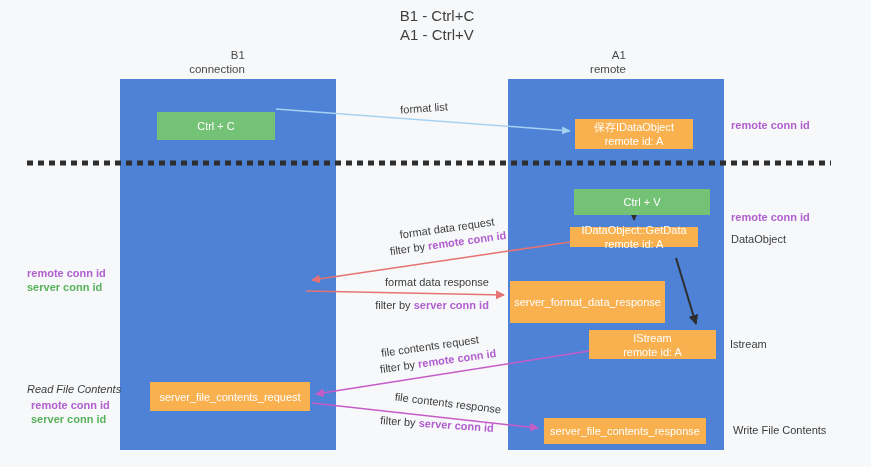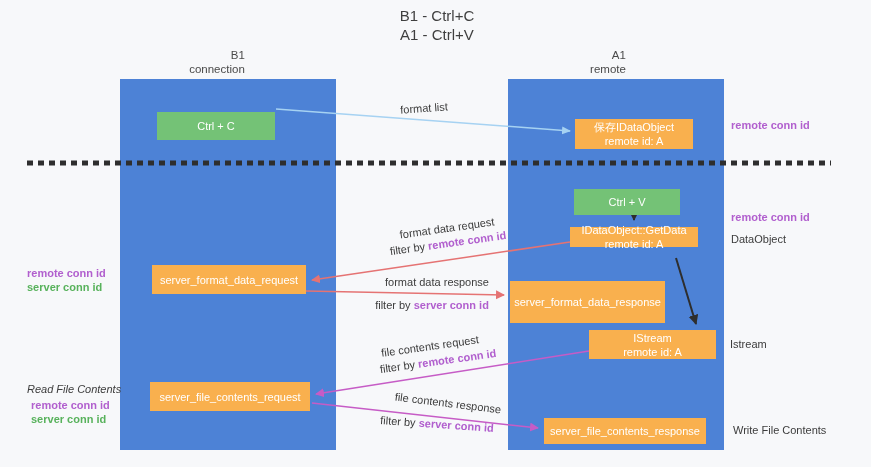--- a/index.html
+++ b/index.html
@@ -37,21 +37,21 @@
     align-items: center; justify-content: center;
     color: #ffffff; text-align: center; white-space: nowrap;
   }
   .node.orange { background: #f9b04e; }
   .node.green  { background: #74c276; margin-top: 17px; }
   .node .l1, .node .l2 { line-height: 14px; font-size: 11px; }
   .node.single { font-size: 11px; }
 
   #box-ctrl-c   { left: 157px; top:  95px; width: 118px; height: 28px; }
   #box-save-ido { left: 575px; top: 119px; width: 118px; height: 30px; }
-  #box-ctrl-v   { left: 574px; top: 172px; width: 106px; height: 26px; }
+  #box-ctrl-v   { left: 574px; top: 172px; width: 136px; height: 26px; }
   #box-getdata  { left: 570px; top: 227px; width: 128px; height: 20px; }
   #box-sfdreq   { left: 152px; top: 265px; width: 154px; height: 29px; }
   #box-sfdresp  { left: 510px; top: 281px; width: 155px; height: 42px; }
   #box-istream  { left: 589px; top: 330px; width: 127px; height: 29px; }
   #box-sfcreq   { left: 150px; top: 382px; width: 160px; height: 29px; }
   #box-sfcresp  { left: 544px; top: 418px; width: 162px; height: 26px; }
 
   .flow-label {
     position: absolute; transform: translate(-50%, -50%);
     font-size: 11px; color: #3c3c3c; white-space: nowrap;
@@ -128,21 +128,20 @@
     <div class="l2">remote id: A</div>
   </div>
 
   <div id="box-ctrl-v" class="node green single">Ctrl + V</div>
 
   <div id="box-getdata" class="node orange">
     <div class="l1">IDataObject::GetData</div>
     <div class="l2">remote id: A</div>
   </div>
 
-  <div id="box-sfdreq" class="node orange single">server_format_data_request</div>
 
   <div id="box-sfdresp" class="node orange single">server_format_data_response</div>
 
   <div id="box-istream" class="node orange">
     <div class="l1">IStream</div>
     <div class="l2">remote id: A</div>
   </div>
 
   <div id="box-sfcreq" class="node orange single">server_file_contents_request</div>
 

